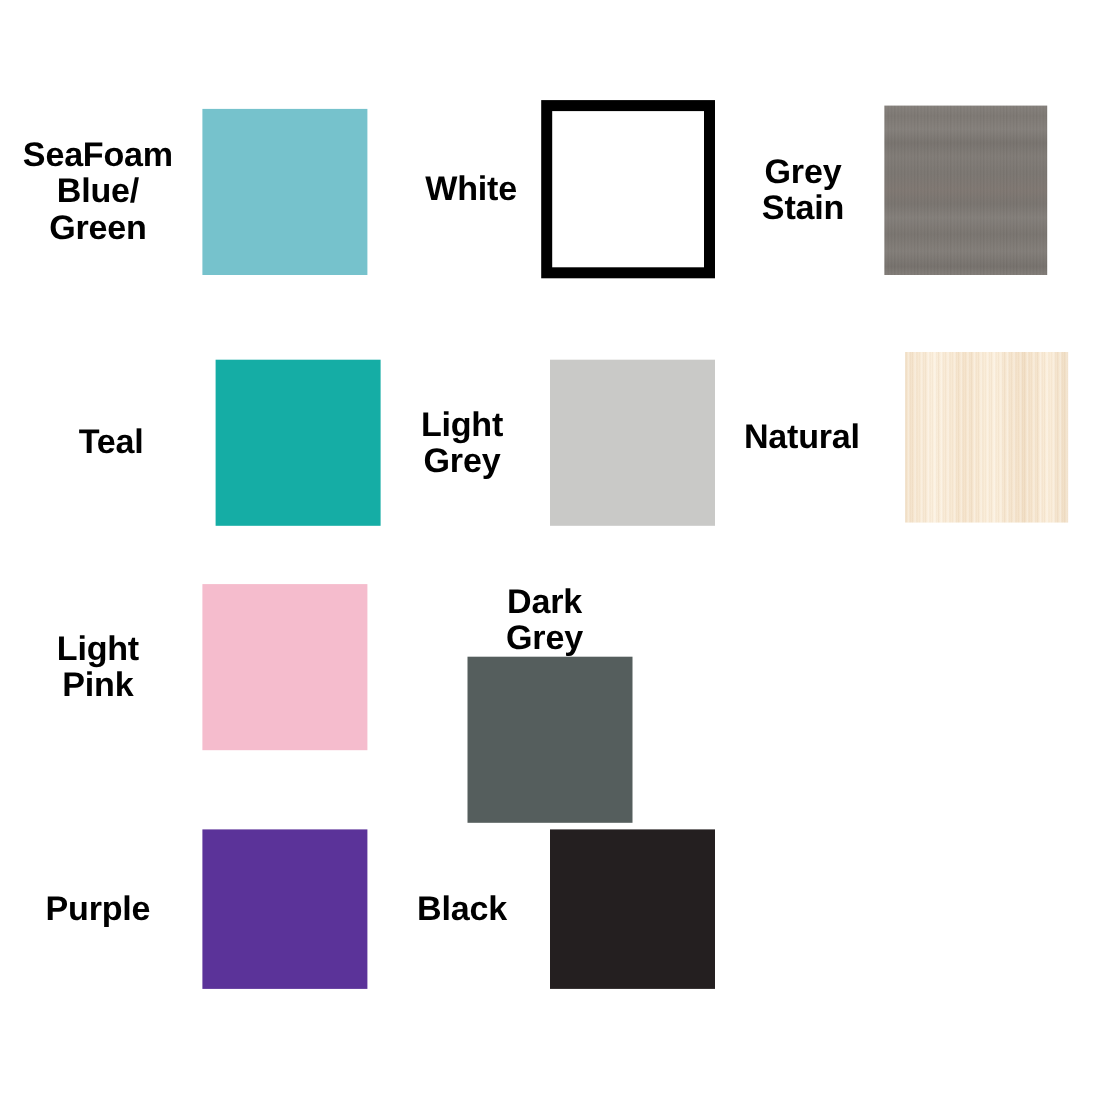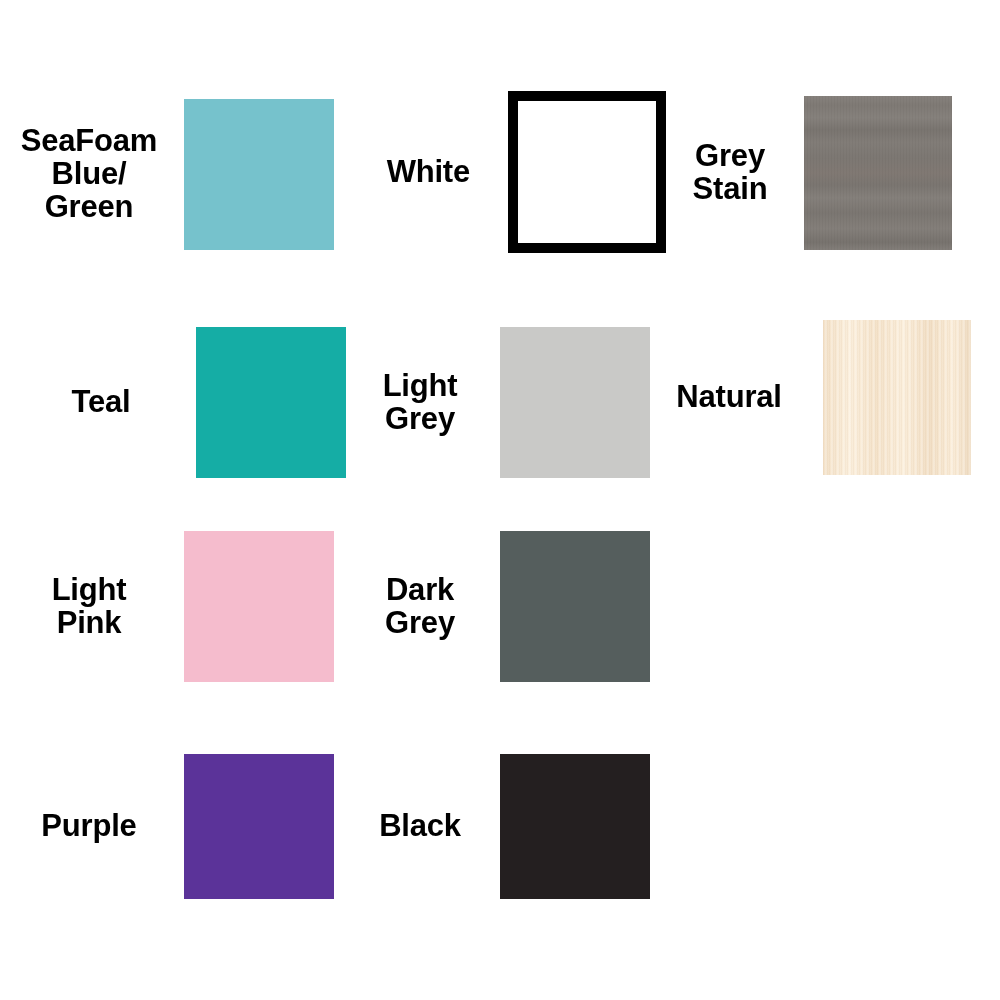--- a/index.html
+++ b/index.html
@@ -51,40 +51,40 @@
     background: #ffffff;
     box-sizing: border-box;
   }
 
   
   
   #cell-seafoam      { left: 0px;   top: 99px;  width: 331px; height: 151px; }
   #cell-seafoam .swatch-label { width: 178px; padding-right: 6px; }
 
   #cell-white        { left: 350px; top: 91px;  width: 305px; height: 162px; }
-  #cell-white .swatch-label { width: 120px; padding-right: 38px; text-align: right; }
+  #cell-white .swatch-label { width: 120px; padding-right: 22px; text-align: right; }
 
   #cell-grey-stain   { left: 670px; top: 96px;  width: 285px; height: 154px; }
   #cell-grey-stain .swatch-label { width: 120px; padding-right: 14px; }
 
   
   #cell-teal         { left: 0px;   top: 327px; width: 331px; height: 151px; }
   #cell-teal .swatch-label { width: 178px; padding-right: 6px; margin-left: 12px; }
 
   #cell-light-grey   { left: 350px; top: 327px; width: 300px; height: 151px; }
   #cell-light-grey .swatch-label { width: 140px; padding-right: 10px; }
 
   #cell-natural      { left: 655px; top: 320px; width: 300px; height: 155px; }
   #cell-natural .swatch-label { width: 148px; padding-right: 20px; }
 
   
   #cell-light-pink   { left: 0px;   top: 531px; width: 331px; height: 151px; }
   #cell-light-pink .swatch-label { width: 178px; padding-right: 6px; }
 
-  #cell-dark-grey    { left: 350px; top: 531px; width: 300px; height: 151px; }
+  #cell-dark-grey    { left: 350px; top: 531px; width: 300px; height: 151px; flex-direction: column; }
   #cell-dark-grey .swatch-label { width: 140px; padding-right: 10px; }
 
   
   #cell-purple       { left: 0px;   top: 754px; width: 331px; height: 145px; }
   #cell-purple .swatch-label { width: 178px; padding-right: 6px; }
 
   #cell-black        { left: 350px; top: 754px; width: 300px; height: 145px; }
   #cell-black .swatch-label { width: 140px; padding-right: 10px; }
 
   #cell-purple .swatch, #cell-black .swatch { height: 145px; }

